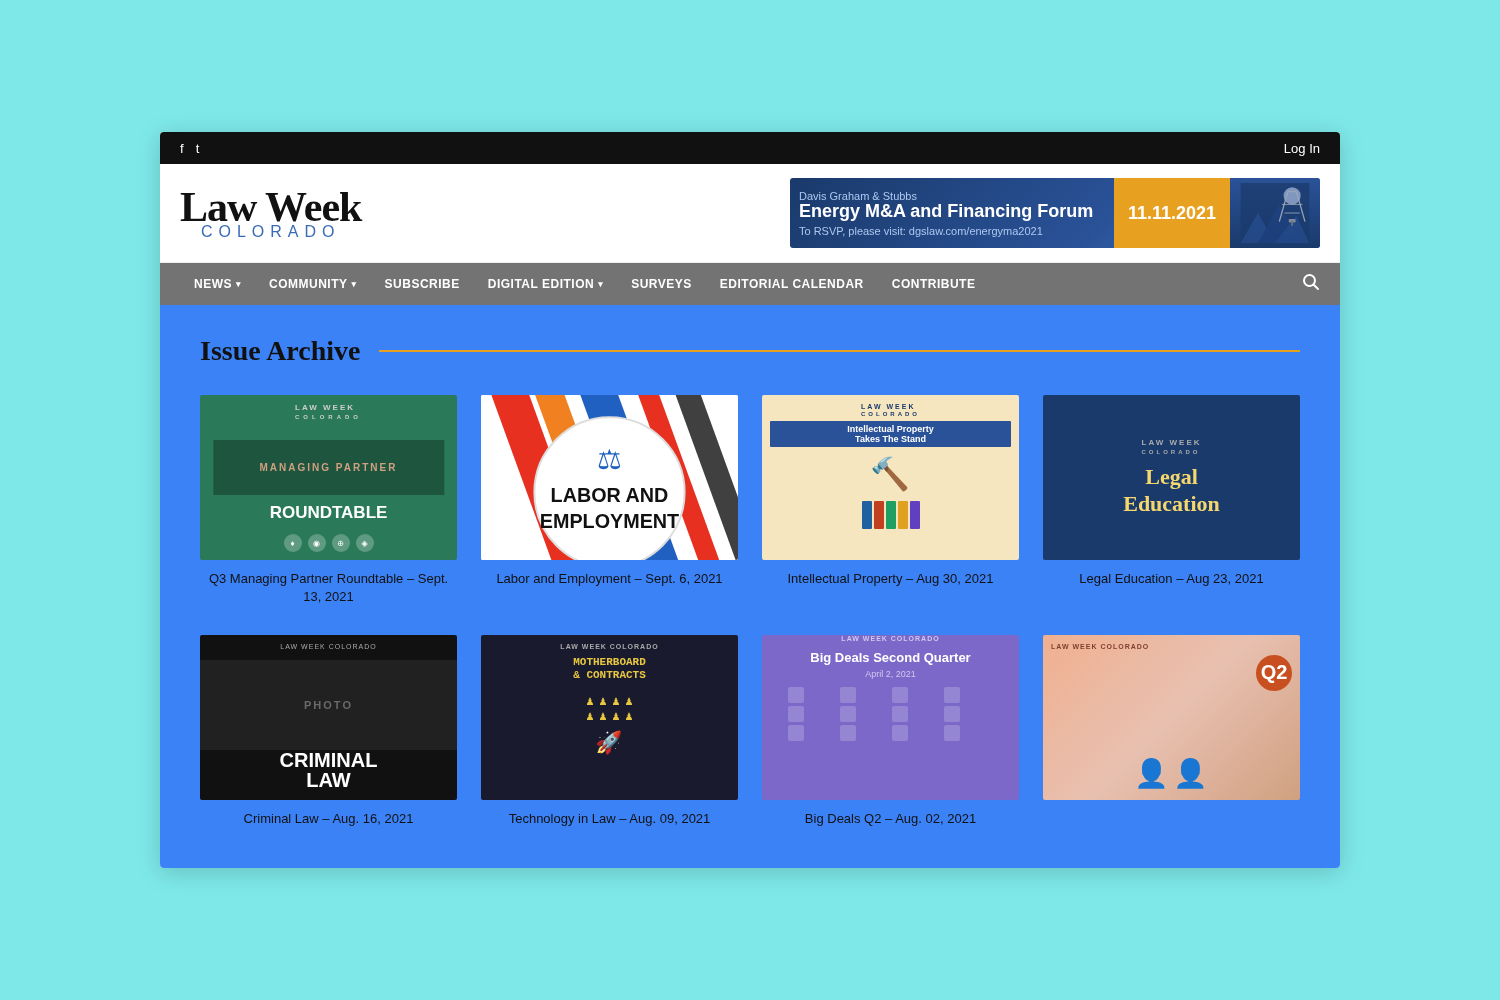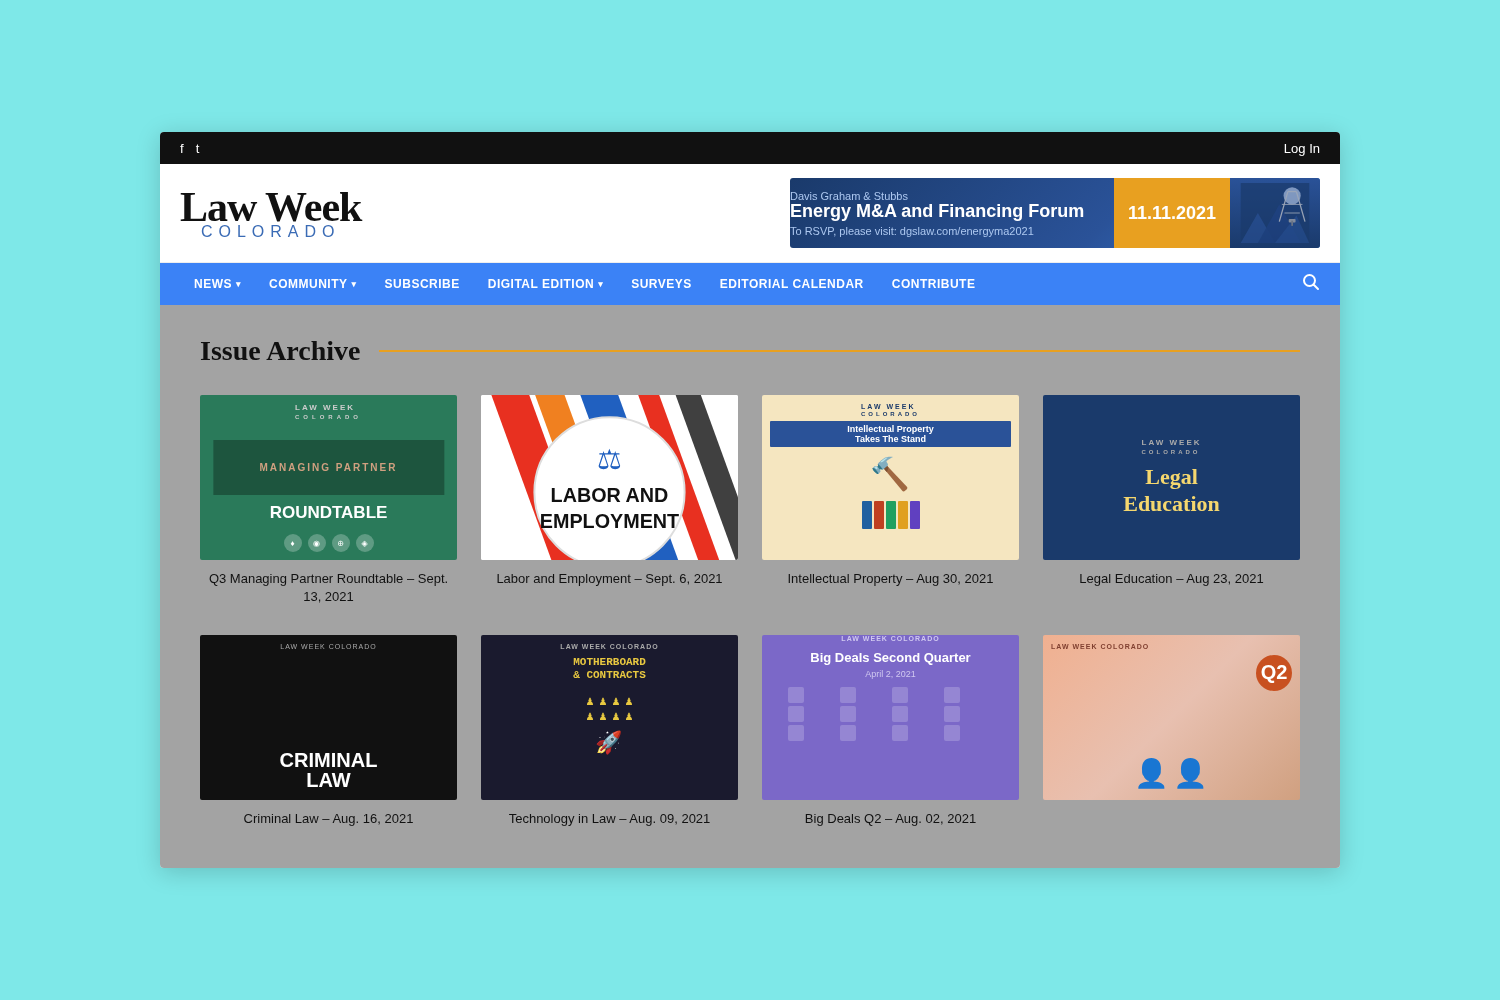--- a/index.html
+++ b/index.html
@@ -79,21 +79,21 @@
       background: linear-gradient(135deg, #1a3a6b 0%, #2a5298 60%, #3a7bd5 100%);
       height: 70px;
       width: 530px;
       border-radius: 3px;
       display: flex;
       align-items: center;
       overflow: hidden;
       position: relative;
     }
     .ad-banner-text {
-      padding: 10px 0;
+      padding: 10px 9px;
       flex: 1;
     }
     .ad-sponsor {
       color: #adc8f0;
       font-size: 11px;
       font-family: Arial, sans-serif;
     }
     .ad-title {
       color: #fff;
       font-size: 18px;
@@ -124,21 +124,21 @@
       width: 90px;
       height: 70px;
       background: linear-gradient(180deg, #2a5298 0%, #1a3a6b 100%);
       display: flex;
       align-items: center;
       justify-content: center;
       overflow: hidden;
     }
     
     .main-nav {
-      background: #3b82f6;
+      background: #737373;
       display: flex;
       align-items: center;
       justify-content: space-between;
       padding: 0 20px;
       height: 42px;
     }
     .nav-items {
       display: flex;
       align-items: center;
       gap: 0;
@@ -162,21 +162,21 @@
       margin-left: 4px;
       font-size: 9px;
     }
     .nav-search {
       color: #fff;
       font-size: 16px;
       cursor: pointer;
     }
     
     .main-content {
-      background: #a3a3a3;
+      background: #3b82f6;
       padding: 30px 40px 40px;
     }
     .page-title-row {
       display: flex;
       align-items: center;
       margin-bottom: 28px;
     }
     .page-title {
       font-size: 28px;
       font-weight: 700;
@@ -565,20 +565,23 @@
             <div class="cover-legal-ed-title">Legal<br>Education</div>
           </div>
         </div>
         <div class="issue-title">Legal Education – Aug 23, 2021</div>
       </div>
 
       <div class="issue-item">
         <div class="issue-cover">
           <div class="cover-criminal" style="width:100%;height:100%;">
             <div class="cover-criminal-lawweek">LAW WEEK COLORADO</div>
+            <div style="flex:1;width:100%;background:rgba(50,50,50,0.5);position:absolute;top:25px;left:0;right:0;bottom:50px;display:flex;align-items:center;justify-content:center;overflow:hidden;">
+              <div style="font-size:11px;color:#888;font-family:Arial;letter-spacing:2px;font-weight:700;text-align:center;opacity:0.7">PHOTO</div>
+            </div>
             <div class="cover-criminal-title" style="position:relative;z-index:2;">CRIMINAL<br>LAW</div>
           </div>
         </div>
         <div class="issue-title">Criminal Law – Aug. 16, 2021</div>
       </div>
 
       <div class="issue-item">
         <div class="issue-cover">
           <div class="cover-tech" style="width:100%;height:100%;">
             <div class="cover-tech-lawweek">LAW WEEK COLORADO</div>

